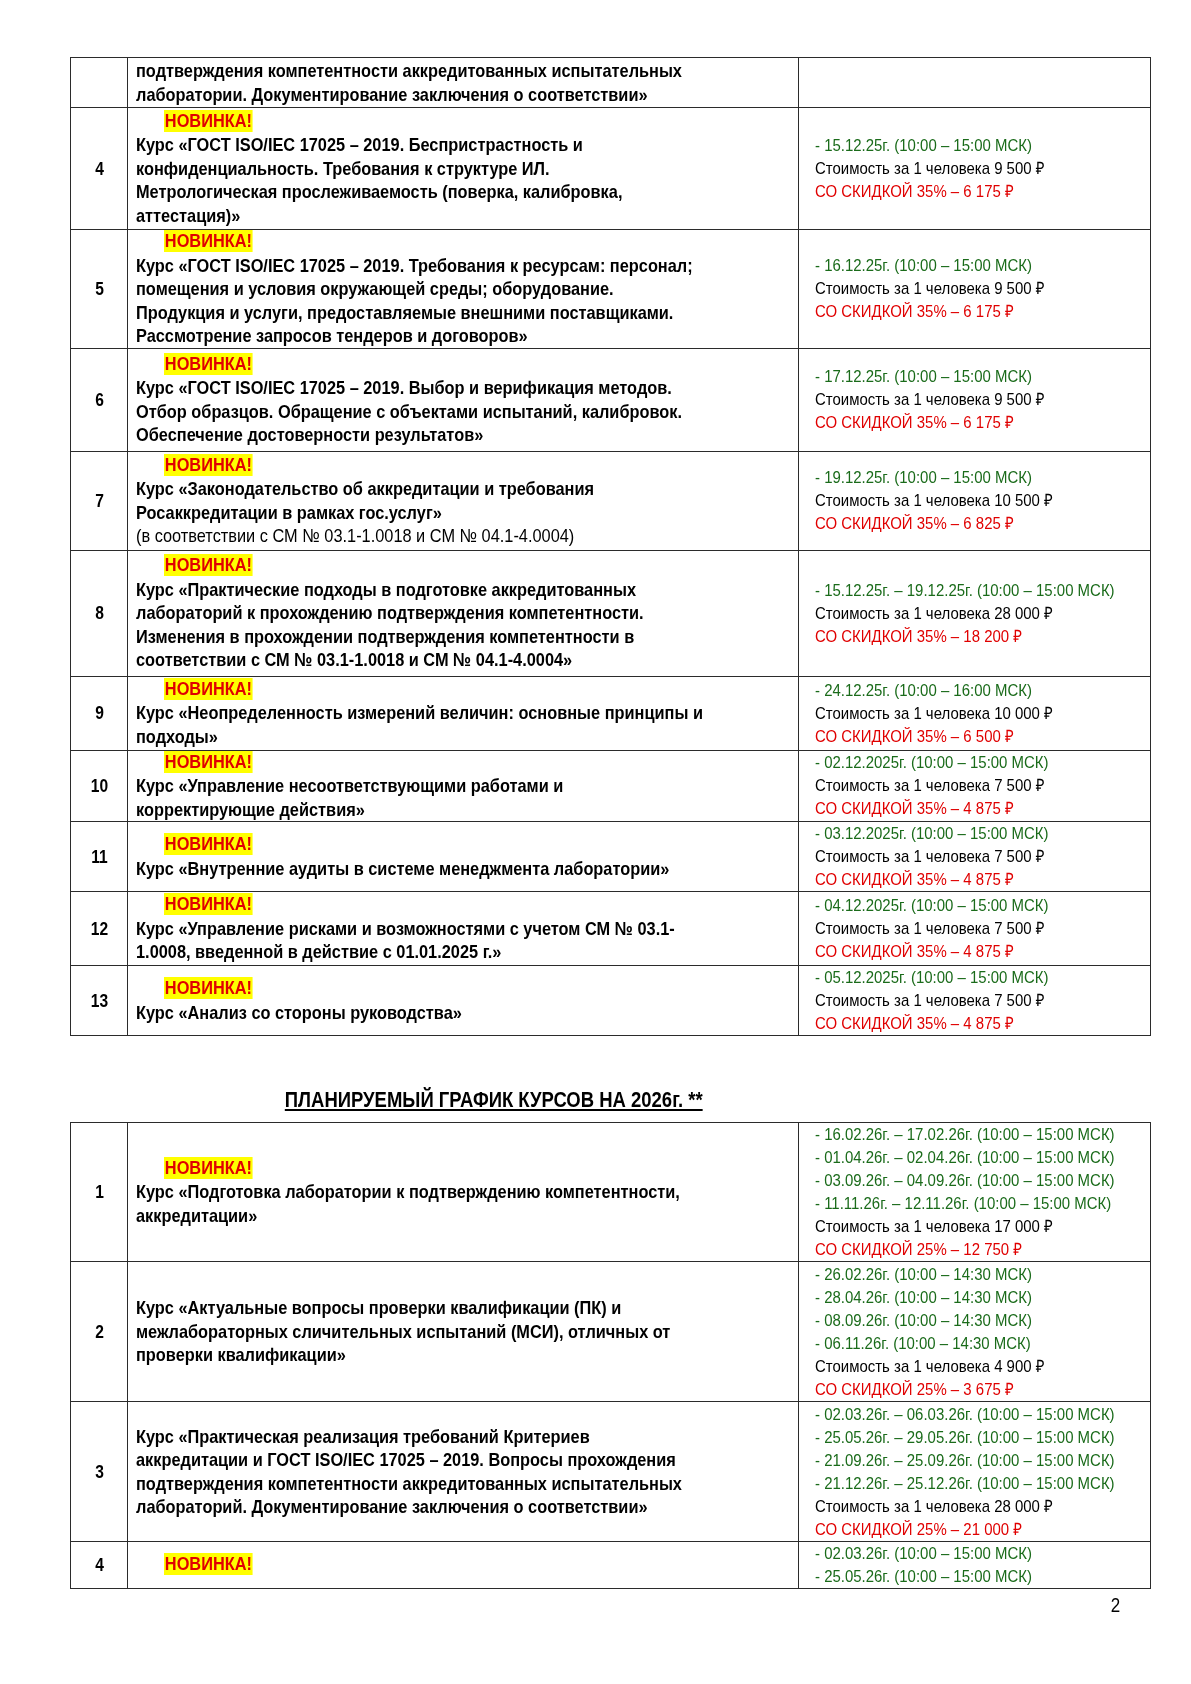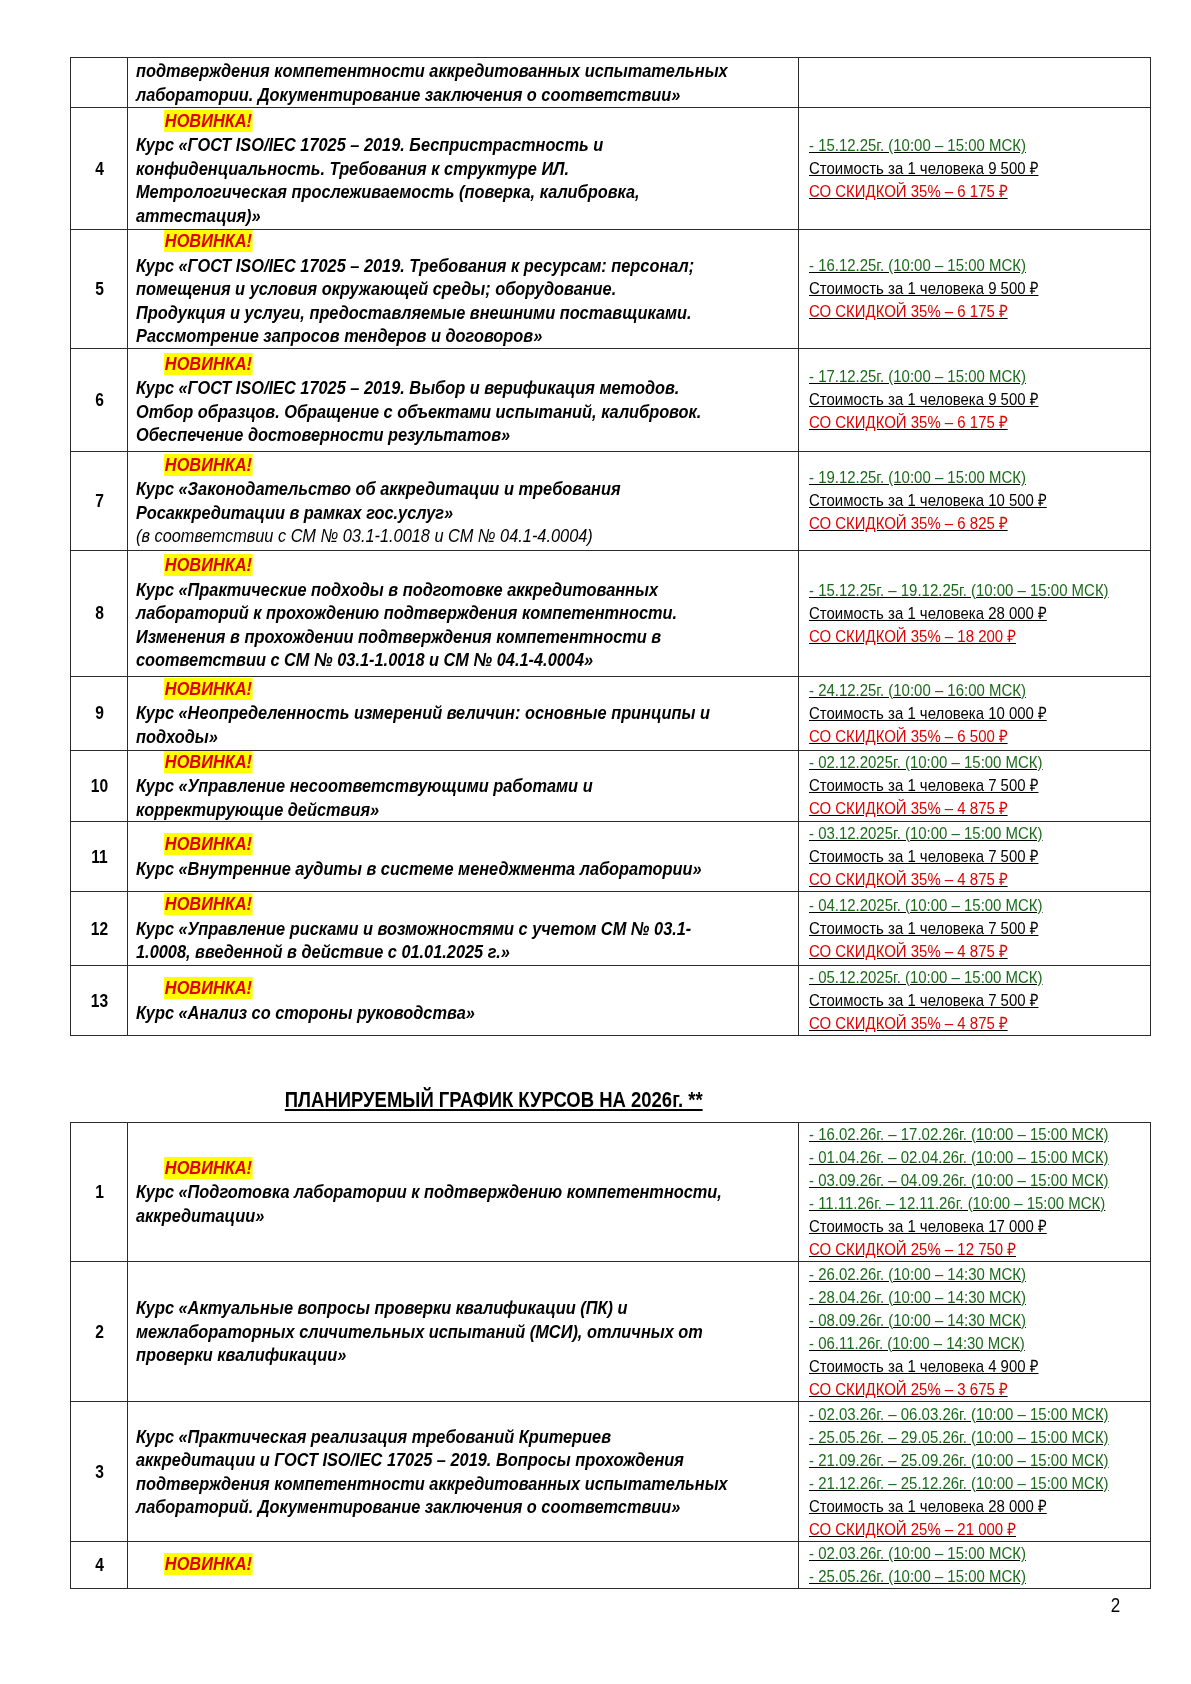--- a/index.html
+++ b/index.html
@@ -2,22 +2,22 @@
 <html><head>
 <meta charset="utf-8">
 <style>
   html, body { margin: 0; padding: 0; background: #ffffff; }
   body { width: 1191px; height: 1684px; position: relative; overflow: hidden;
          font-family: "Liberation Sans", sans-serif; color: #000; }
   .tbl { position: absolute; left: 70px; width: 1081px; border-collapse: collapse; table-layout: fixed; }
   .tbl td { border: 1.5px solid #2b2b2b; vertical-align: middle; padding: 0; }
   .c-num { width: 56px; text-align: center; font-weight: bold; font-size: 19px; transform: scaleX(0.82); }
   .c-num span { display: inline-block; }
-  .c-title { width: 654px; padding: 0 8px !important; font-style: italic; }
-  .c-info { padding: 0 10px !important; text-decoration: underline; }
+  .c-title { width: 654px; padding: 0 8px !important; }
+  .c-info { padding: 0 16px !important; }
   .line { display: block; font-size: 19px; line-height: 23.5px; white-space: nowrap;
           transform: scaleX(0.86); transform-origin: left center; }
   .title-line { font-weight: bold; }
   .plain-line { font-weight: normal; }
   .badge { display: inline-block; background: #ffff00; color: #e00000; font-weight: bold;
            font-size: 19px; line-height: 22px; padding: 0 1px; transform: scaleX(0.86); transform-origin: left center; }
   .badge-wrap { display: block; line-height: 23.5px; height: 23.5px; margin-left: 28px; }
   .info-line { display: block; font-size: 17px; line-height: 23px; white-space: nowrap;
                transform: scaleX(0.88); transform-origin: left center; }
   .date { color: #1a6b1a; }

